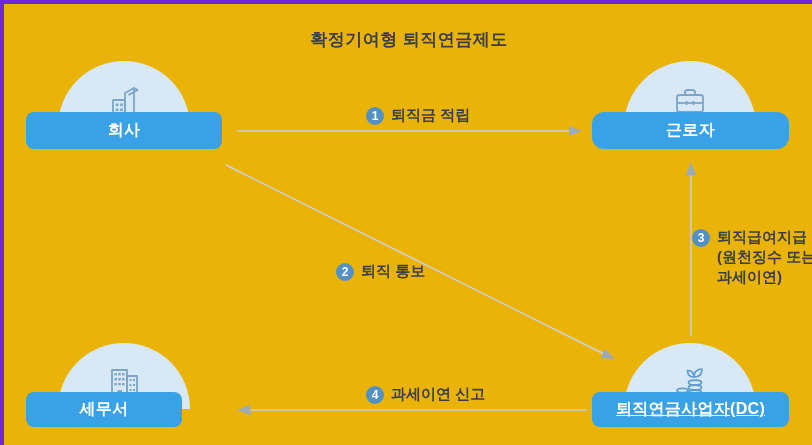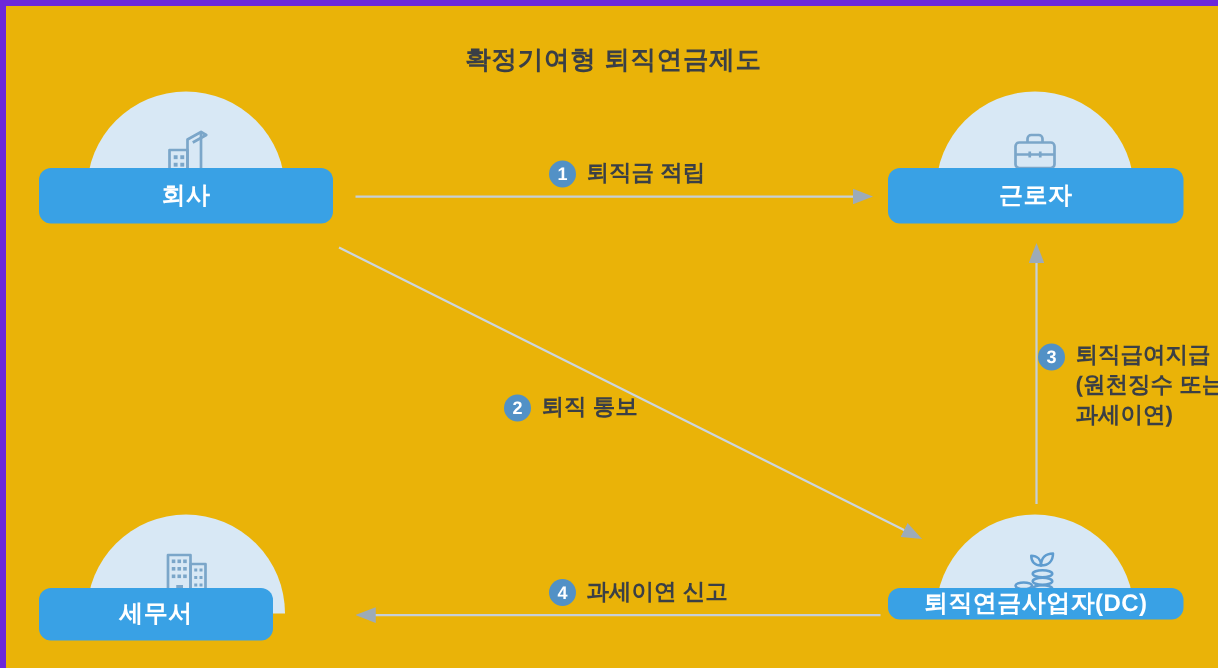--- a/index.html
+++ b/index.html
@@ -23,23 +23,23 @@
     color:#ffffff; font-weight:bold; font-size:16px;
     display:flex; align-items:center; justify-content:center;
     letter-spacing:0.3px;
     text-align:right;
   }
   .dome-company  { left:54px;  top:57px; }
   .dome-employee { left:620px; top:57px; }
   .dome-tax      { left:54px;  top:339px; }
   .dome-provider { left:620px; top:339px; }
   .pill-company  { left:22px;  top:108px; width:196px; height:37px; }
-  .pill-employee { left:588px; top:108px; width:197px; height:37px; }
+  .pill-employee { left:588px; top:108px; width:197px; height:37px;border-radius:12px; }
   .pill-tax      { left:22px;  top:388px; width:156px; height:35px; }
-  .pill-provider { left:588px; top:388px; width:197px; height:21px; }
+  .pill-provider { left:588px; top:388px; width:197px; height:35px;text-decoration:underline; }
 
   .arrows { position:absolute; left:0; top:0; pointer-events:none; }
 
   .flow-label {
     position:absolute; display:flex; align-items:center; gap:7px;
     font-size:15px; font-weight:bold; color:#3a3f46; white-space:nowrap;
   }
   .badge {
     flex:none; width:18px; height:18px; border-radius:50%;
     background:#5291c6; color:#fff; font-size:12px; font-weight:bold;

